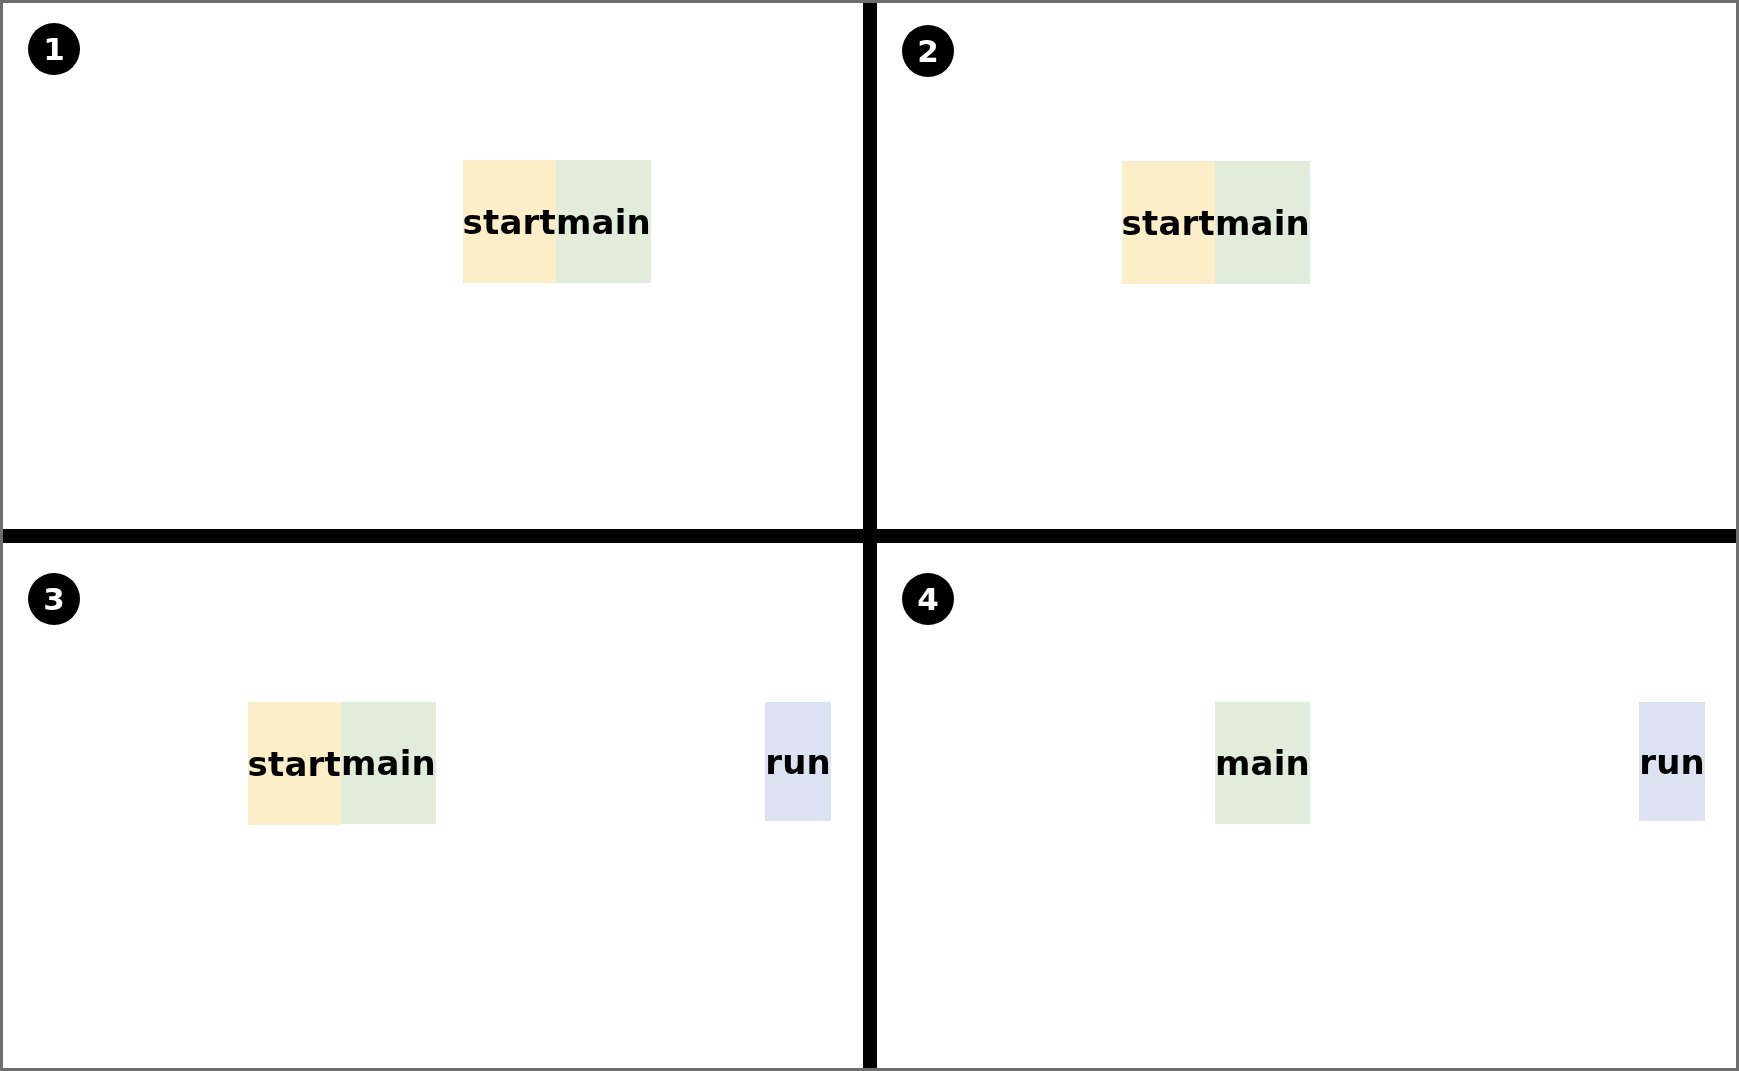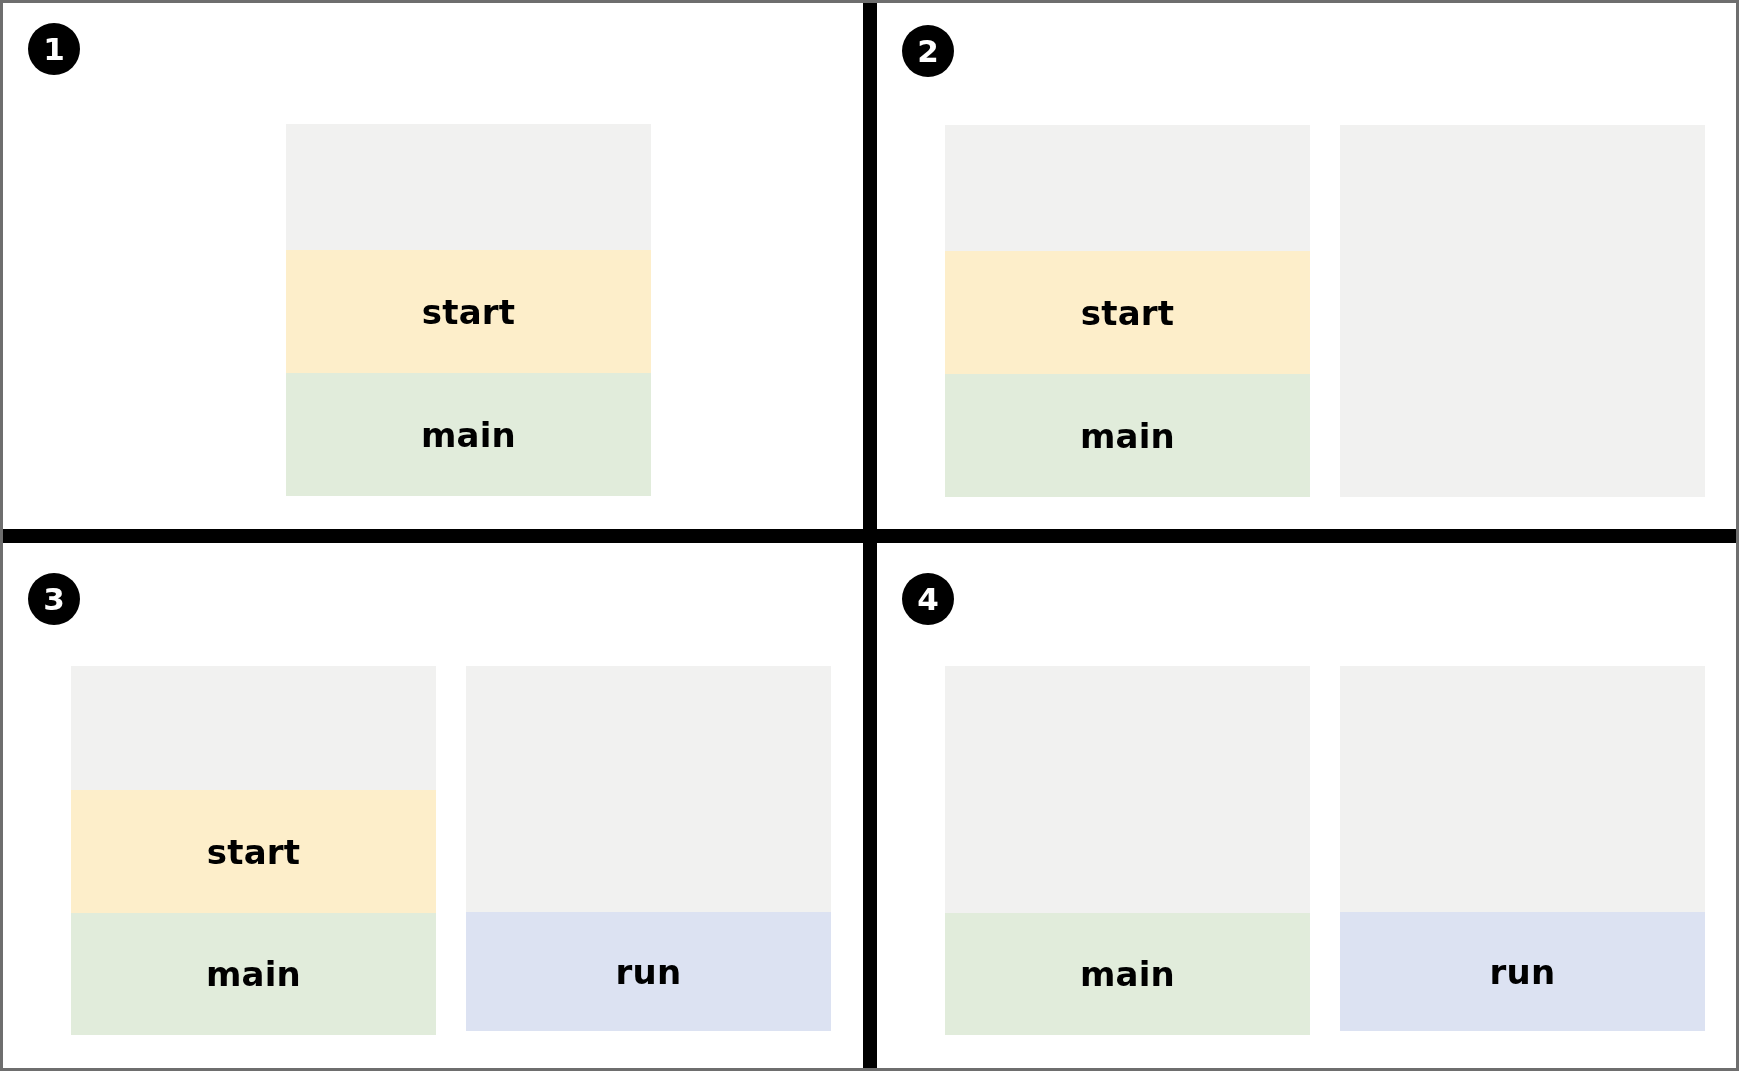--- a/index.html
+++ b/index.html
@@ -58,22 +58,24 @@
     font-size: 31px;
     font-weight: bold;
     line-height: 1;
     letter-spacing: 0;
   }
 
   
   .stack {
     position: absolute;
     display: flex;
-    flex-direction: column;
+    flex-direction: row;
+    justify-content: flex-end;
     box-sizing: border-box;
+    margin-top: 36px;
   }
   .frame {
     display: flex;
     align-items: center;
     justify-content: center;
     box-sizing: border-box;
     font-size: 34px;
     font-weight: bold;
     color: #000000;
     letter-spacing: 0.2px;

